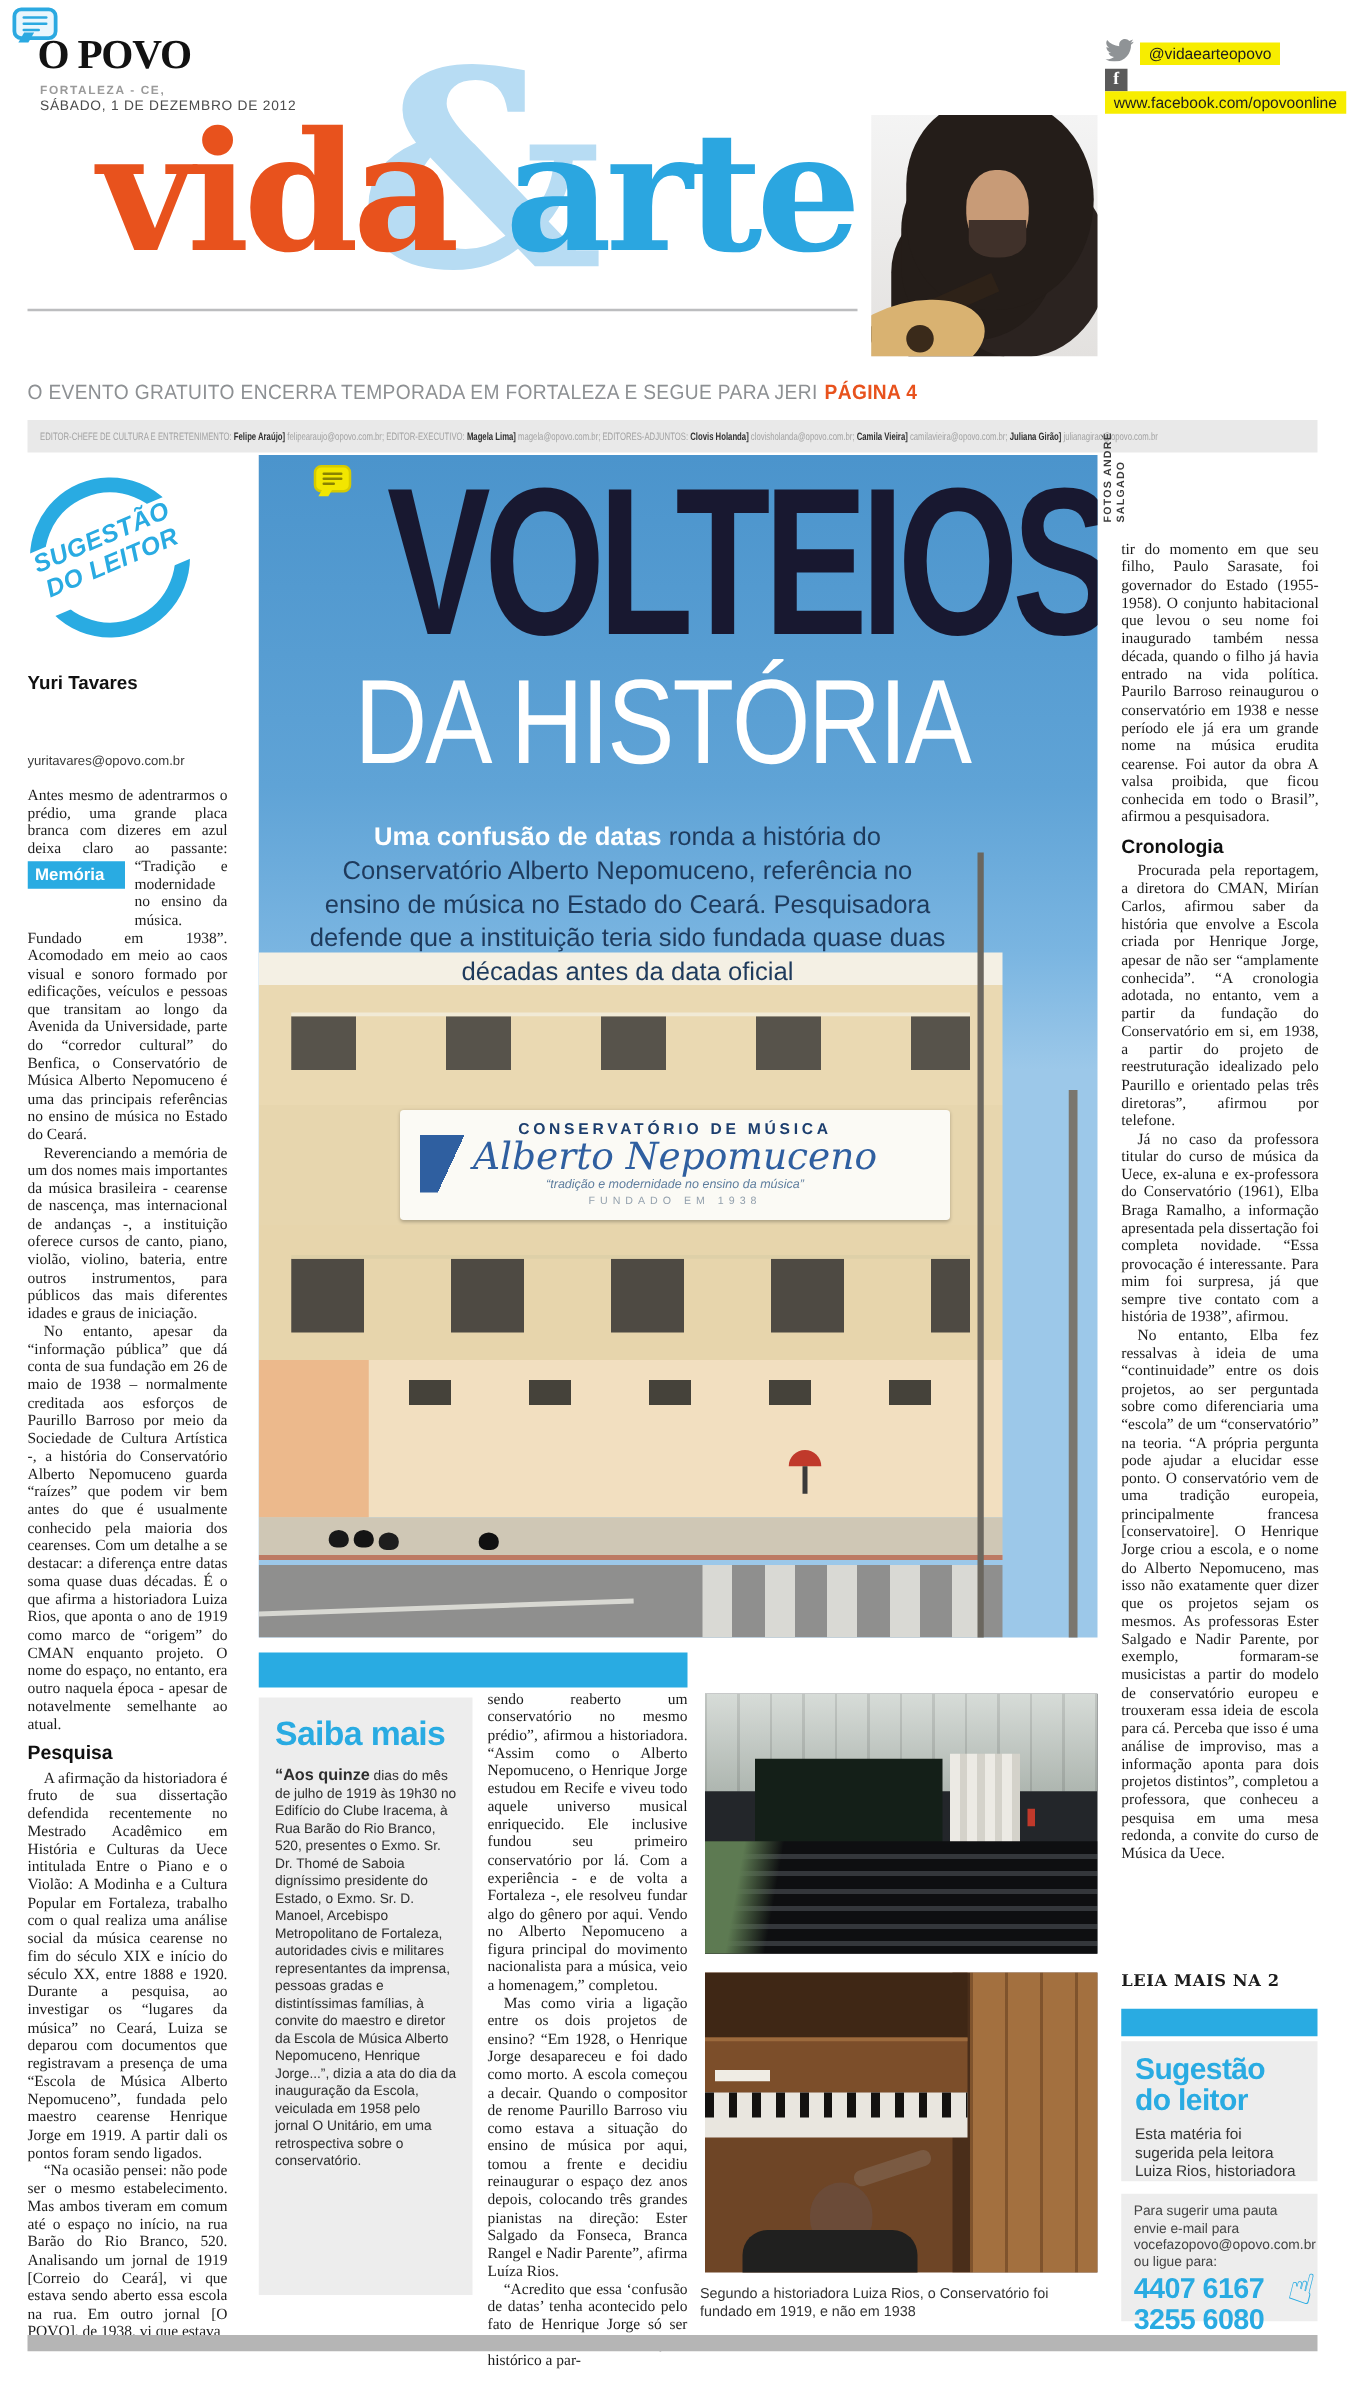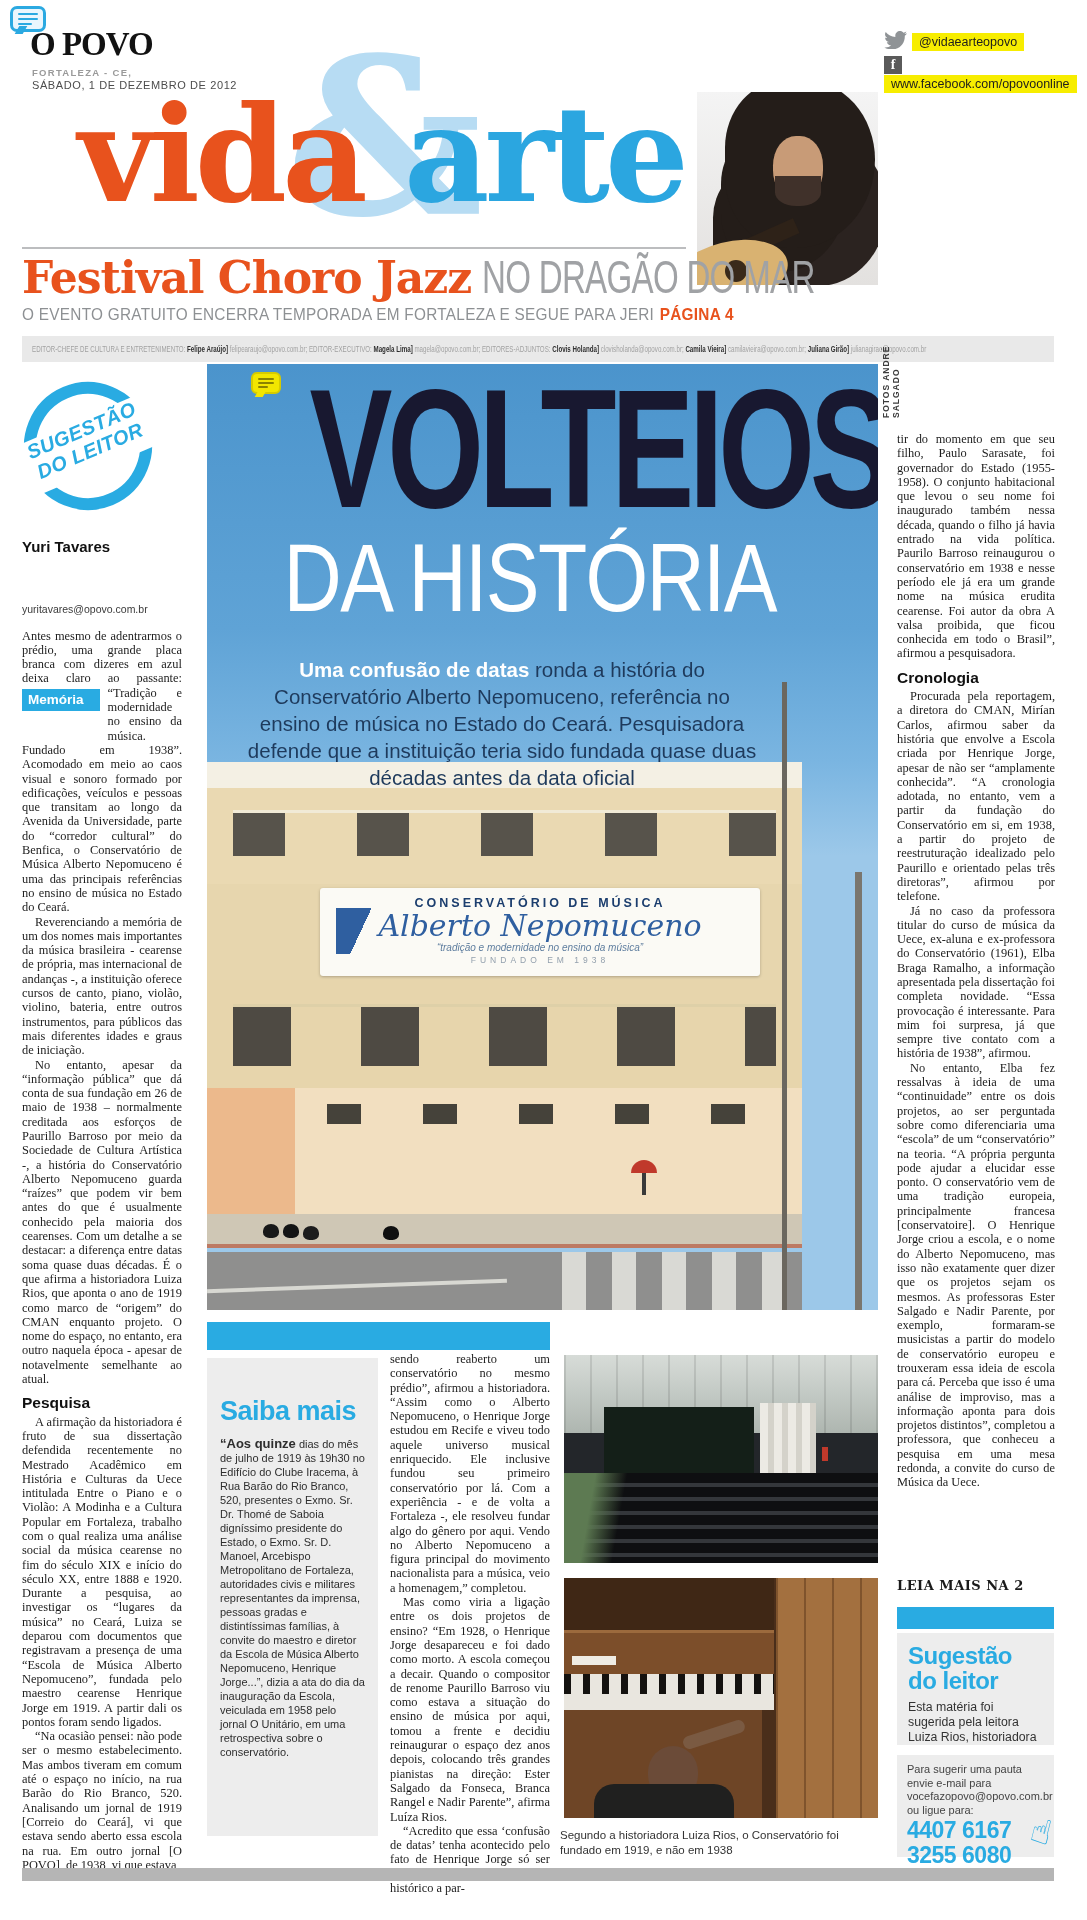--- a/index.html
+++ b/index.html
@@ -107,21 +107,21 @@
   .byline-mail { font-size:10.5px; color:#3a3a3a; font-family:"Liberation Sans",sans-serif; margin-bottom:12px;margin-top:48px; }
   .memoria-tag { float:left; background:#29abe2; color:#fff; font-family:"Liberation Sans",sans-serif; font-weight:700; font-size:13.5px; line-height:22px; padding:0 16px 0 6px; margin:3px 8px 26px 0; text-indent:0; }
   .subhead { font-family:"Liberation Sans",sans-serif; font-weight:700; font-size:15.5px; color:#101010; margin:10px 0 4px; text-indent:0; text-align:left; }
   .col2 { position:absolute; left:390px; top:1352px; width:160px; height:556px; overflow:hidden; }
   .col4 { position:absolute; left:897px; top:432px; width:158px; height:1140px; overflow:hidden; }
   .leia { position:absolute; left:897px; top:1578px; font-size:13px; font-weight:700; letter-spacing:.5px; color:#1b1b1b; font-family:"DejaVu Serif",serif; }
 
   
   .bar-blue-mid { position:absolute; left:207px; top:1322px; width:343px; height:28px; background:#29abe2; }
   .saiba { position:absolute; left:207px; top:1358px; width:171px; height:478px; background:#ededed; padding:14px 13px; overflow:hidden; }
-  .saiba h2 { font-size:27px; color:#29abe2; font-weight:700; margin-bottom:10px; letter-spacing:-.5px;margin-top:24px; }
+  .saiba h2 { font-size:27px; color:#29abe2; font-weight:700; margin-bottom:10px; letter-spacing:-.5px; }
   .saiba .txt { font-size:11px; line-height:14px; color:#2e2e2e; }
   .saiba .lead { font-weight:700; font-size:13px; }
 
   
   .auditorium { position:absolute; left:564px; top:1355px; width:314px; height:208px; overflow:hidden; background:#23262a; }
   .aud-ceil { position:absolute; left:0; top:0; width:100%; height:78px;
     background:linear-gradient(180deg,#d7dcd8,#aeb6b0), repeating-linear-gradient(90deg, rgba(0,0,0,.10) 0 2px, rgba(0,0,0,0) 2px 26px); background-blend-mode:multiply; }
   .aud-curt { position:absolute; left:40px; top:52px; width:150px; height:74px; background:#141f18; border-radius:0 0 8px 8px; }
   .aud-wcurt { position:absolute; left:196px; top:48px; width:56px; height:104px; background:repeating-linear-gradient(90deg,#eceae4 0 8px,#d4d2ca 8px 14px); }
   .aud-ext { position:absolute; left:258px; top:92px; width:6px; height:14px; background:#c0392b; }
@@ -176,24 +176,20 @@
     </span><span class="hl-tag">@vidaearteopovo</span>
   </div>
   <div class="fb-row">
     <span class="fb-icon">f</span><span class="hl-tag">www.facebook.com/opovoonline</span>
   </div>
 
   <div class="mast-amp">&amp;</div>
   <div class="mast-w1">vida</div>
   <div class="mast-w2">arte</div>
   <div class="mast-rule"></div>
-  <div class="fest-line">
-    <span class="fest-title">Festival Choro Jazz</span>
-    <span class="fest-venue">NO DRAGÃO DO MAR</span>
-  </div>
   <div class="kicker">
     <span>O EVENTO GRATUITO ENCERRA TEMPORADA EM FORTALEZA E SEGUE PARA JERI</span><span class="pg">PÁGINA 4</span>
   </div>
 
   <div class="portrait">
     <div class="hair"></div>
     <div class="face"></div>
     <div class="beard"></div>
     <div class="board"></div>
     <div class="gtr"></div>
@@ -262,21 +258,21 @@
     <div class="umb-body"></div>
   </div>
   <div class="photo-credit">FOTOS ANDRÉ SALGADO</div>
 
   <div class="col1 serifcol">
     <div class="byline-name">Yuri Tavares</div>
     <div class="byline-mail">yuritavares@opovo.com.br</div>
     <p class="noindent"><span>Antes mesmo de adentrarmos o prédio, uma grande placa branca com dizeres em azul deixa claro ao passante: “Tradição</span>
       <span class="memoria-tag">Memória</span><span>e modernidade no ensino da música. Fundado em 1938”. Acomodado em meio ao caos visual e sonoro formado por edificações, veículos e pessoas que transitam ao longo da Avenida da Universidade, parte do “corredor cultural” do Benfica, o Conservatório de Música Alberto Nepomuceno é uma das principais referências no ensino de música no Estado do Ceará.</span></p>
     <div>
-        <p>Reverenciando a memória de um dos nomes mais importantes da música brasileira - cearense de própria, mas internacional de andanças -, a instituição oferece cursos de canto, piano, violão, violino, bateria, entre outros instrumentos, para públicos das mais diferentes idades e graus de iniciação.</p>
+        <p>Reverenciando a memória de um dos nomes mais importantes da música brasileira - cearense de nascença, mas internacional de andanças -, a instituição oferece cursos de canto, piano, violão, violino, bateria, entre outros instrumentos, para públicos das mais diferentes idades e graus de iniciação.</p>
         <p>No entanto, apesar da “informação pública” que dá conta de sua fundação em 26 de maio de 1938 – normalmente creditada aos esforços de Paurillo Barroso por meio da Sociedade de Cultura Artística -, a história do Conservatório Alberto Nepomuceno guarda “raízes” que podem vir bem antes do que é usualmente conhecido pela maioria dos cearenses. Com um detalhe a se destacar: a diferença entre datas soma quase duas décadas. É o que afirma a historiadora Luiza Rios, que aponta o ano de 1919 como marco de “origem” do CMAN enquanto projeto. O nome do espaço, no entanto, era outro naquela época - apesar de notavelmente semelhante ao atual.</p>
       </div>
     <div class="subhead">Pesquisa</div>
     <div>
         <p>A afirmação da historiadora é fruto de sua dissertação defendida recentemente no Mestrado Acadêmico em História e Culturas da Uece intitulada Entre o Piano e o Violão: A Modinha e a Cultura Popular em Fortaleza, trabalho com o qual realiza uma análise social da música cearense no fim do século XIX e início do século XX, entre 1888 e 1920. Durante a pesquisa, ao investigar os “lugares da música” no Ceará, Luiza se deparou com documentos que registravam a presença de uma “Escola de Música Alberto Nepomuceno”, fundada pelo maestro cearense Henrique Jorge em 1919. A partir dali os pontos foram sendo ligados.</p>
         <p>“Na ocasião pensei: não pode ser o mesmo estabelecimento. Mas ambos tiveram em comum até o espaço no início, na rua Barão do Rio Branco, 520. Analisando um jornal de 1919 [Correio do Ceará], vi que estava sendo aberto essa escola na rua. Em outro jornal [O POVO], de 1938, vi que estava</p>
       </div>
   </div>
 
   <div class="bar-blue-mid"></div>

